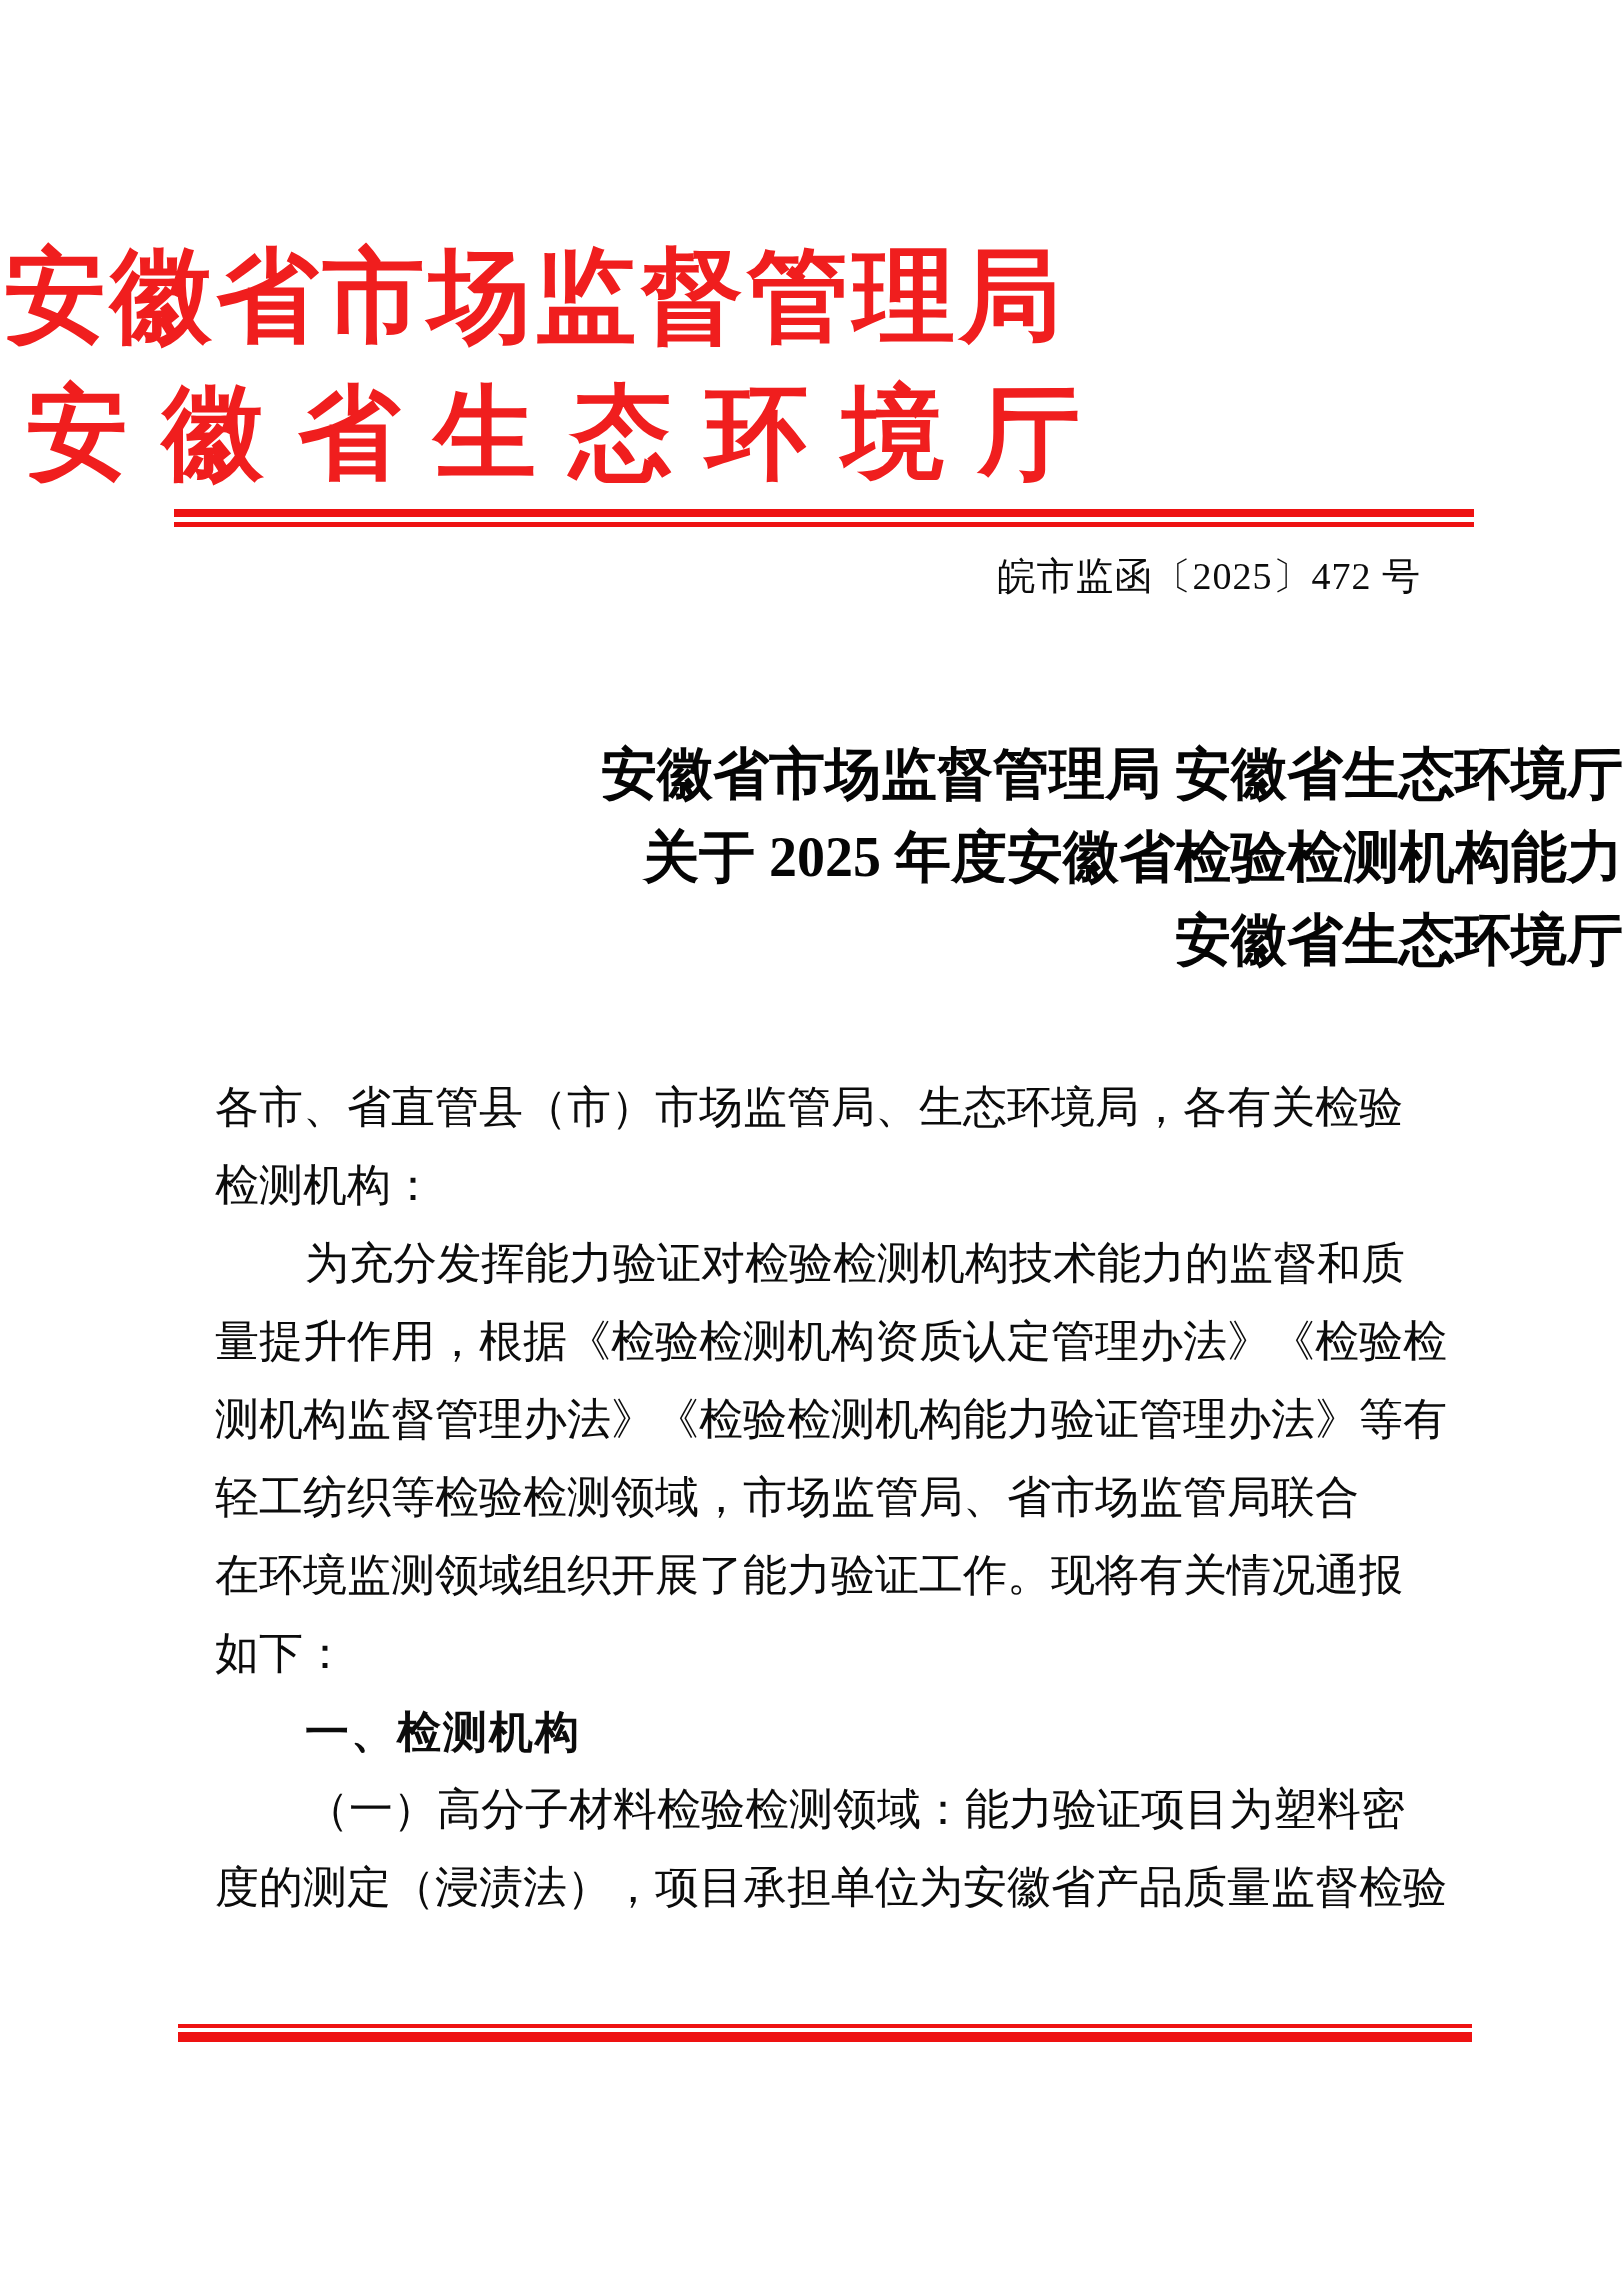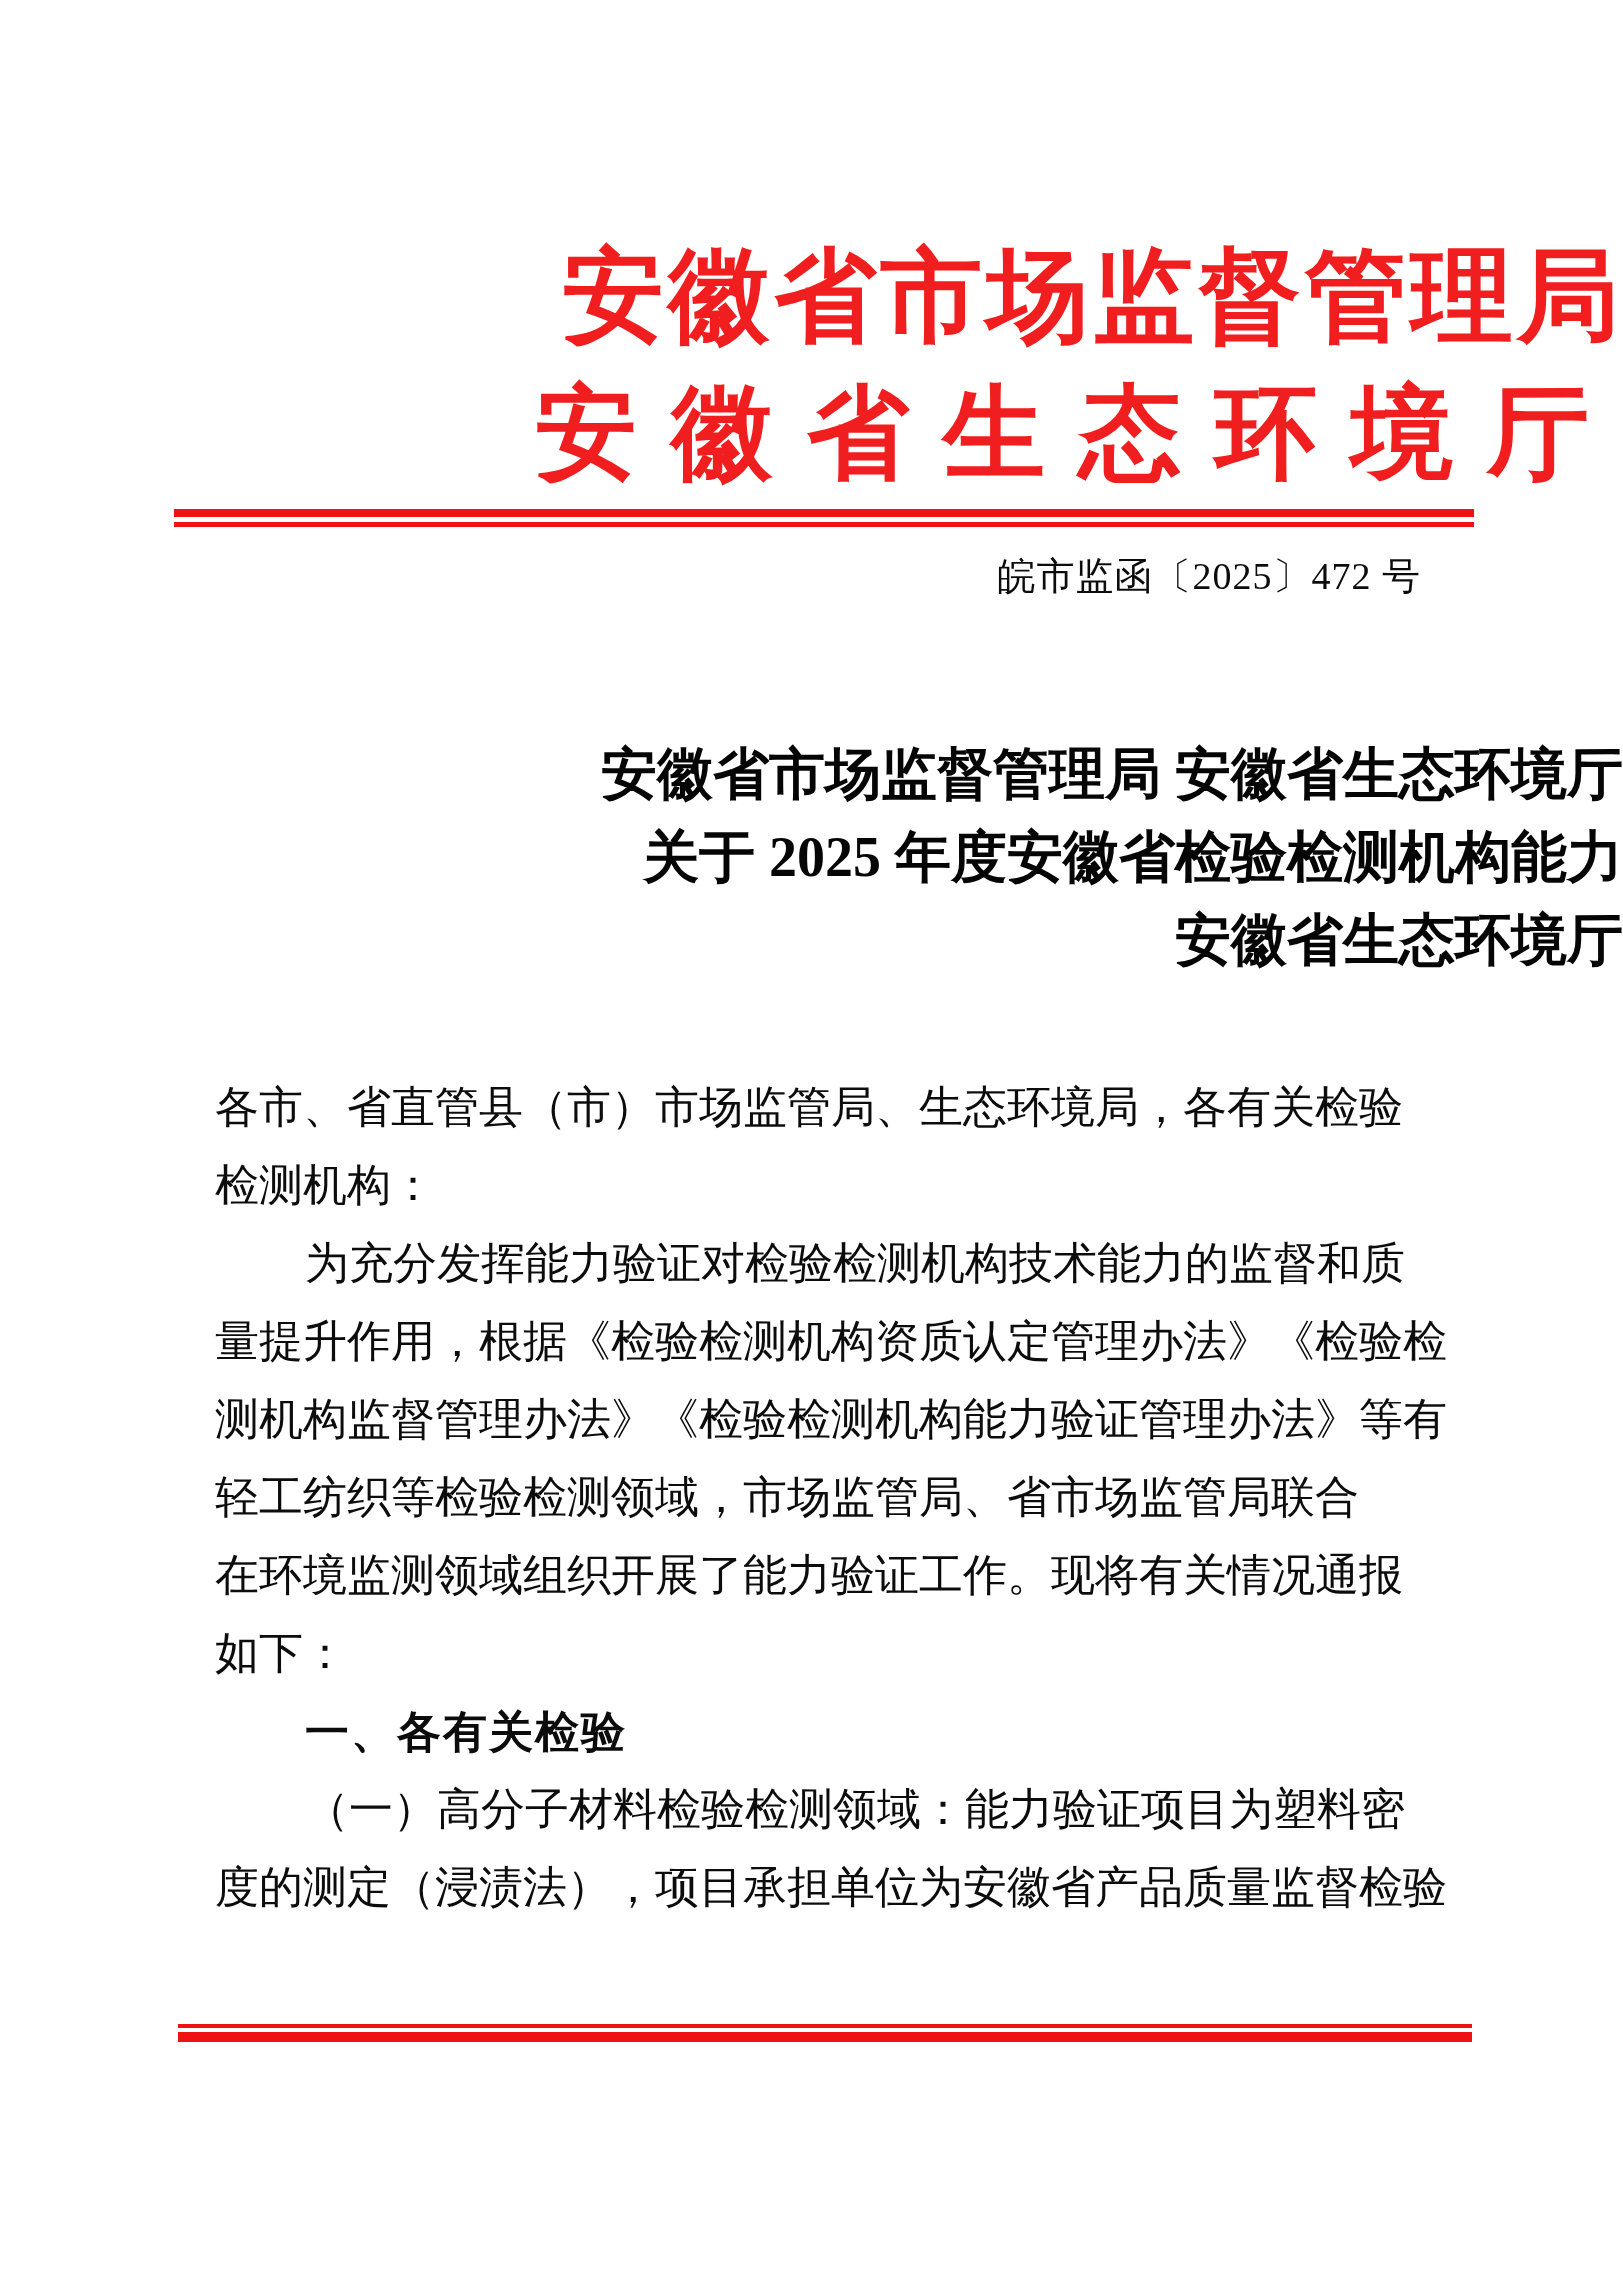--- a/index.html
+++ b/index.html
@@ -16,21 +16,21 @@
     font-family: "Liberation Serif", "DejaVu Serif", serif;
     color: var(--text-black, #0c0c0c);
   }
 
   
   .letterhead {
     position: absolute;
     top: 228px;
     left: 0;
     width: 100%;
-    text-align: right;
+    text-align: left;
     color: var(--header-red, #f01e1e);
     font-weight: bold;
     font-size: 102px;
     line-height: 137px;
     font-family: "Liberation Serif", "DejaVu Serif", serif;
   }
   .letterhead .lh-line1 { letter-spacing: 4.1px;  padding-left: 4.1px;  white-space: nowrap; }
   .letterhead .lh-line2 { letter-spacing: 34px; padding-left: 26px; white-space: nowrap; }
 
   
@@ -110,21 +110,21 @@
 
   <div class="doc-body" id="body-lines">
       <div class="body-line">各市、省直管县（市）市场监管局、生态环境局，各有关检验</div>
       <div class="body-line">检测机构：</div>
       <div class="body-line indent">为充分发挥能力验证对检验检测机构技术能力的监督和质</div>
       <div class="body-line">量提升作用，根据《检验检测机构资质认定管理办法》《检验检</div>
       <div class="body-line">测机构监督管理办法》《检验检测机构能力验证管理办法》等有</div>
       <div class="body-line">轻工纺织等检验检测领域，市场监管局、省市场监管局联合</div>
       <div class="body-line">在环境监测领域组织开展了能力验证工作。现将有关情况通报</div>
       <div class="body-line">如下：</div>
-      <div class="body-line indent bold">一、各有关检验</div>
+      <div class="body-line indent bold">一、检测机构</div>
       <div class="body-line indent">（一）高分子材料检验检测领域：能力验证项目为塑料密</div>
       <div class="body-line">度的测定（浸渍法），项目承担单位为安徽省产品质量监督检验</div>
     </div>
 
   <div class="rule rule-bottom-thin"></div>
   <div class="rule rule-bottom-thick"></div>
 
 </div>
 
 

